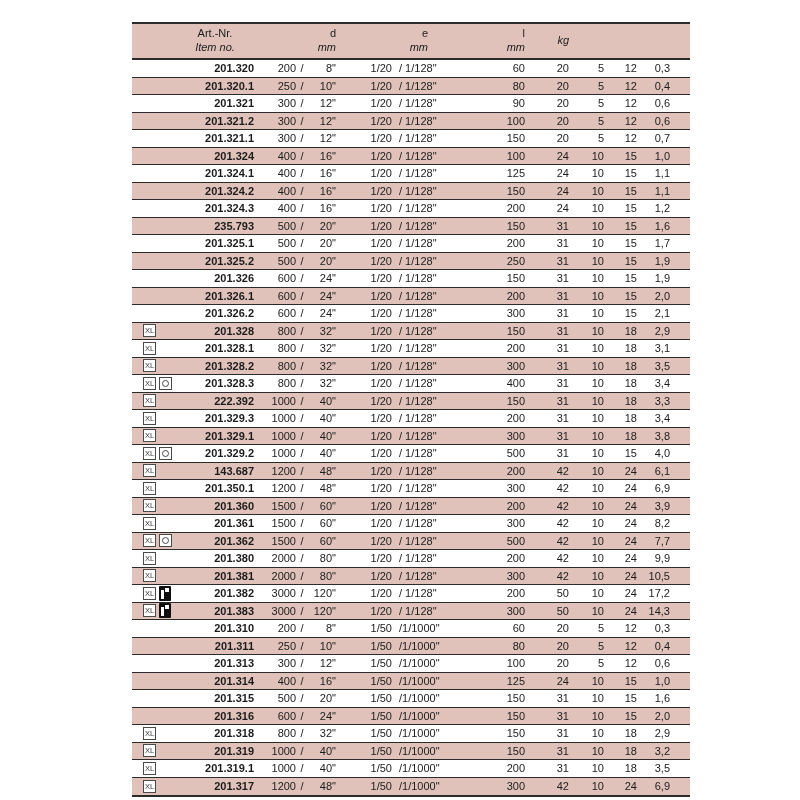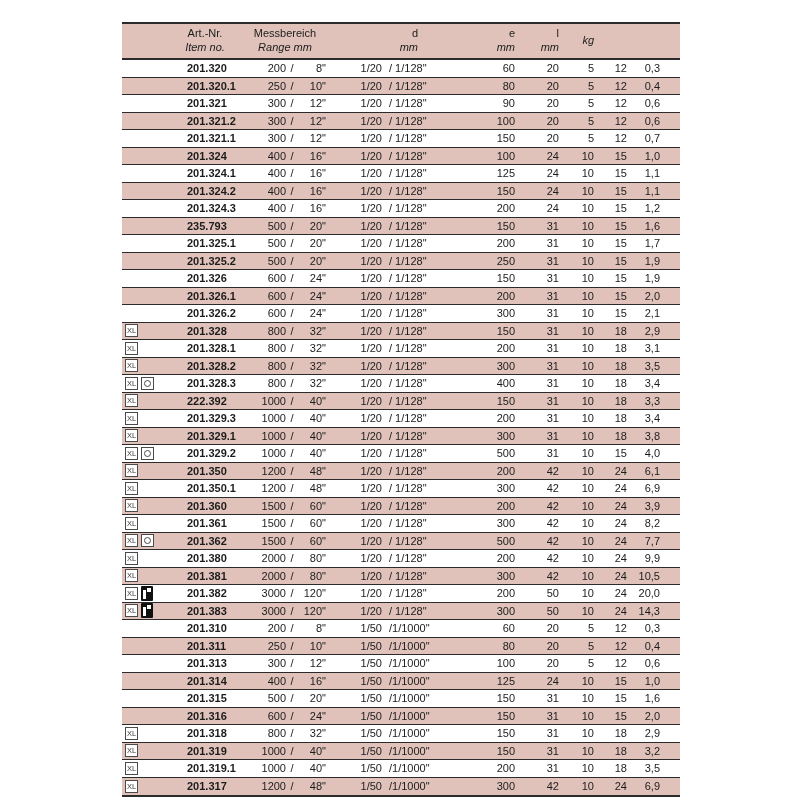--- a/index.html
+++ b/index.html
@@ -1,21 +1,21 @@
 <!DOCTYPE html>
 <html><head>
 <meta charset="utf-8">
 <style>
   html,body{margin:0;padding:0;}
   body{
     width:800px;height:800px;background:#ffffff;
     font-family:"Liberation Sans", sans-serif;color:#1c1c1c;
     position:relative;overflow:hidden;
   }
-  .catalog-table{position:absolute;left:122px;top:22px;width:558px;}
+  .catalog-table{position:absolute;left:132px;top:22px;width:558px;}
 
   
   .thead{
     display:grid;
     grid-template-columns:44px 78px 82px 92px 97px 44px 35px 33px 33px 20px;
     background:var(--pink);
     border-top:2px solid var(--line);
     border-bottom:2px solid var(--line);
     height:34px;
     box-sizing:content-box;
@@ -35,22 +35,22 @@
     box-sizing:border-box;
     align-items:center;
     border-bottom:1px solid var(--line);
     font-size:11px;
   }
   .row:last-child{border-bottom:none;}
   .row.pink{background:var(--pink);}
   .row.white{background:#ffffff;}
 
   .c{white-space:nowrap;}
-  .c-badges{display:flex;align-items:center;gap:3px;padding-left:3px;}
-  .c-art{font-weight:bold;text-align:left;margin-left:21px;}
+  .c-badges{display:flex;align-items:center;gap:3px;padding-left:11px;}
+  .c-art{font-weight:bold;text-align:right;margin-left:21px;}
   .c-right{text-align:right;}
   .c-center{text-align:center;}
   .c-non2{text-align:left;padding-left:7px;}
 
   
   .badge-xl{
     width:13px;height:13px;box-sizing:border-box;border:1px solid #4a4a4a;background:#fff;
     display:flex;align-items:center;justify-content:center;
     font-size:7.5px;color:#3a3a3a;line-height:1;flex:0 0 auto;
   }
@@ -69,24 +69,20 @@
 <body style="--pink: #e0c2ba; --line: #2b2b2b;">
 
 <div class="catalog-table">
 
   <div class="thead">
     <div class="hcell"></div>
     <div class="hcell h-center">
       <span class="l1">Art.-Nr.</span>
       <span class="l2">Item no.</span>
     </div>
-    <div class="hcell h-center">
-      <span class="l1">Messbereich</span>
-      <span class="l2">Range mm</span>
-    </div>
     <div class="hcell h-right">
       <span class="l1">d</span>
       <span class="l2">mm</span>
     </div>
     <div class="hcell h-right">
       <span class="l1">e</span>
       <span class="l2">mm</span>
     </div>
     <div class="hcell h-right">
       <span class="l1">l</span>
@@ -464,21 +460,21 @@
         <div class="c c-right">31</div>
         <div class="c c-right">10</div>
         <div class="c c-right">15</div>
         <div class="c c-right">4,0</div>
         <div></div>
       </div>
       <div class="row pink">
         <div class="c c-badges">
           <span class="badge-xl">XL</span>
         </div>
-        <div class="c c-art">201.350</div>
+        <div class="c c-art">143.687</div>
         <div class="c c-right">1200</div>
         <div class="c c-center">/</div>
         <div class="c c-right">48"</div>
         <div class="c c-right">1/20</div>
         <div class="c c-non2">/ 1/128"</div>
         <div class="c c-right">200</div>
         <div class="c c-right">42</div>
         <div class="c c-right">10</div>
         <div class="c c-right">24</div>
         <div class="c c-right">6,1</div>
@@ -597,21 +593,21 @@
         <div class="c c-art">201.382</div>
         <div class="c c-right">3000</div>
         <div class="c c-center">/</div>
         <div class="c c-right">120"</div>
         <div class="c c-right">1/20</div>
         <div class="c c-non2">/ 1/128"</div>
         <div class="c c-right">200</div>
         <div class="c c-right">50</div>
         <div class="c c-right">10</div>
         <div class="c c-right">24</div>
-        <div class="c c-right">20,0</div>
+        <div class="c c-right">17,2</div>
         <div></div>
       </div>
       <div class="row pink">
         <div class="c c-badges">
           <span class="badge-xl">XL</span>
           <span class="badge-dark"></span>
         </div>
         <div class="c c-art">201.383</div>
         <div class="c c-right">3000</div>
         <div class="c c-center">/</div>

